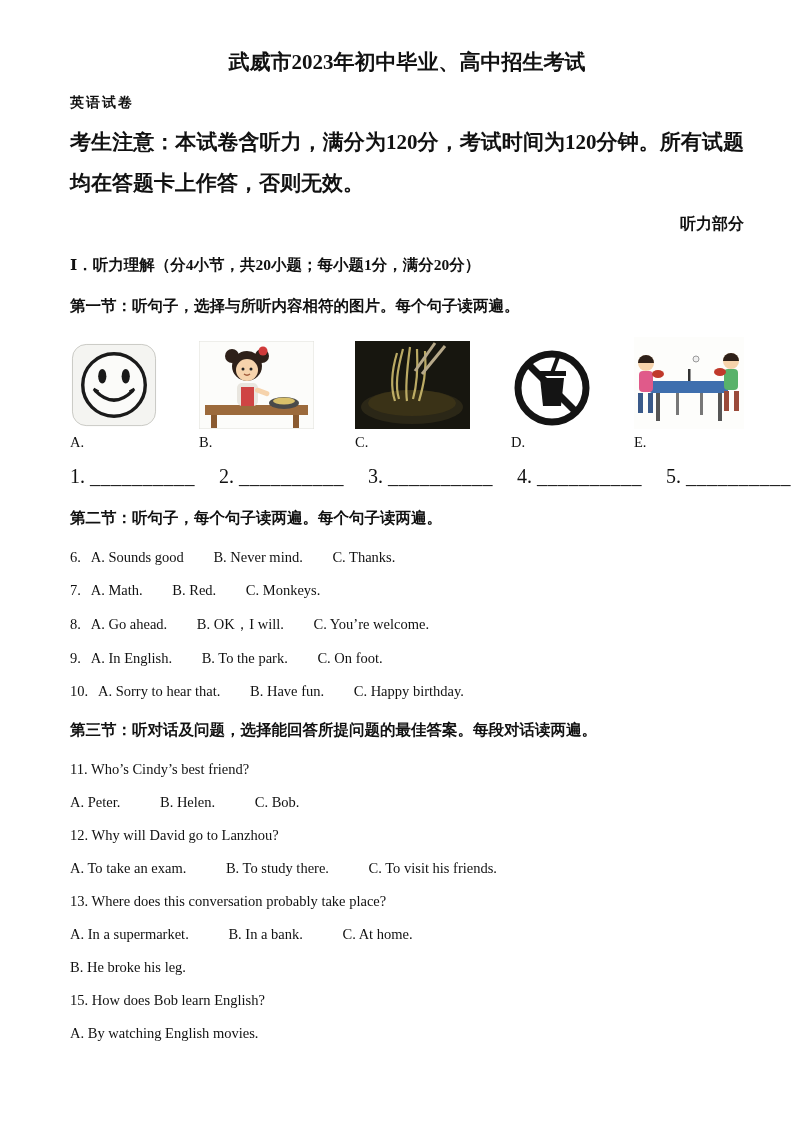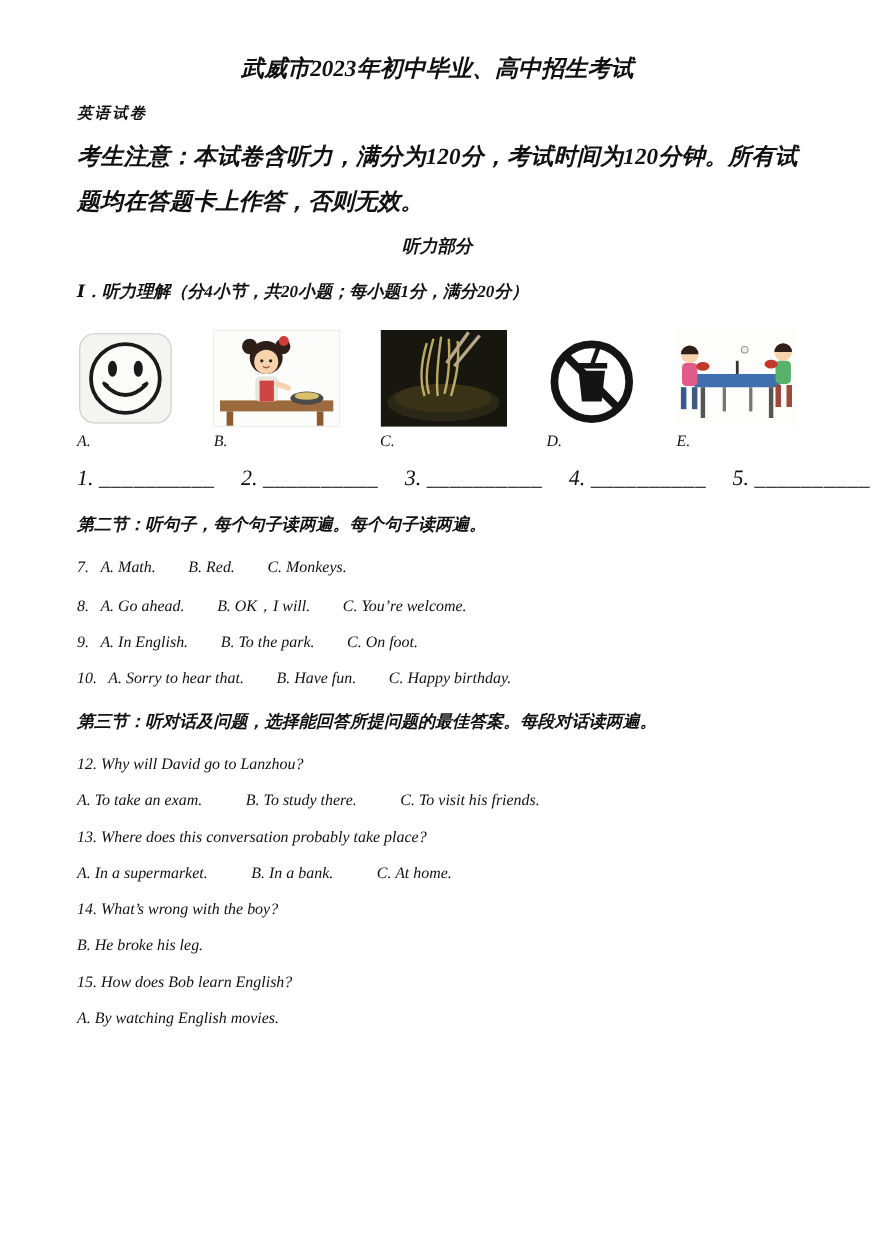--- a/index.html
+++ b/index.html
@@ -4,35 +4,35 @@
 <style>
   * { box-sizing: border-box; }
   html, body { margin: 0; padding: 0; }
   body {
     width: 793px; height: 1122px;
     background: #ffffff;
     color: #111;
     font-family: "Liberation Serif", "DejaVu Serif", serif;
     overflow: hidden;
   }
-  .page { padding: 48px 68px 0 70px; font-style: italic; }
+  .page { padding: 48px 49px 0 70px; }
   .title {
     font-size: 21px; font-weight: bold; text-align: center;
     margin: 0 0 18px 0;
   }
   .subtitle {
     font-size: 14px; font-weight: bold; text-align: left;
     margin: 0 0 10px 0; letter-spacing: 2px;
   }
   .notice {
     font-size: 21px; font-weight: bold; line-height: 1.95;
     margin: 0 0 4px 0; text-align: justify;
   }
   .center-bold {
-    font-size: 16px; font-weight: bold; text-align: center;
+    font-size: 16px; font-weight: bold; text-align: right;
     margin: 10px 0 12px 0;
   }
   .bold-line { font-size: 15.5px; font-weight: bold; margin: 20px 0; }
   .line { font-size: 14.5px; margin: 16px 0; }
   .qnum { margin-right: 7px; }
   .opt { margin-right: 26px; }
   .opt:last-child { margin-right: 0; }
   .opt3 { margin-right: 36px; }
   .opt3:last-child { margin-right: 0; }
 
@@ -56,20 +56,21 @@
 
   <h1 class="title">武威市2023年初中毕业、高中招生考试</h1>
   <h2 class="subtitle">英语试卷</h2>
 
   <p class="notice">考生注意：本试卷含听力，满分为120分，考试时间为120分钟。所有试题均在答题卡上作答，否则无效。</p>
 
   <div class="center-bold">听力部分</div>
 
   <div class="bold-line">Ⅰ．听力理解（分4小节，共20小题；每小题1分，满分20分）</div>
 
+  <div class="bold-line">第一节：听句子，选择与所听内容相符的图片。每个句子读两遍。</div>
 
   <div class="pics">
 
     <div class="pic-cell">
       <span class="pic-box">
         <svg viewBox="0 0 88 88" width="88" height="86" xmlns="http://www.w3.org/2000/svg">
           <rect x="1.5" y="1.5" width="85" height="83" rx="14" fill="#f4f4f1" stroke="#c9c9c4"></rect>
           <circle cx="44" cy="43" r="32" fill="#fbfbf9" stroke="#1a1a1a" stroke-width="3.5"></circle>
           <ellipse cx="32" cy="34" rx="4.2" ry="7.5" fill="#1a1a1a"></ellipse>
           <ellipse cx="56" cy="34" rx="4.2" ry="7.5" fill="#1a1a1a"></ellipse>
@@ -173,20 +174,26 @@
     <span class="blank-item"><span class="blank-num">1.</span><span class="blank-rule">__________</span></span>
     <span class="blank-item"><span class="blank-num">2.</span><span class="blank-rule">__________</span></span>
     <span class="blank-item"><span class="blank-num">3.</span><span class="blank-rule">__________</span></span>
     <span class="blank-item"><span class="blank-num">4.</span><span class="blank-rule">__________</span></span>
     <span class="blank-item"><span class="blank-num">5.</span><span class="blank-rule">__________</span></span>
   </div>
 
   <div class="bold-line">第二节：听句子，每个句子读两遍。每个句子读两遍。</div>
 
   <div class="line">
+    <span class="qnum">6.</span>
+    <span class="opt">A. Sounds good</span>
+    <span class="opt">B. Never mind.</span>
+    <span class="opt">C. Thanks.</span>
+  </div>
+  <div class="line">
     <span class="qnum">7.</span>
     <span class="opt">A. Math.</span>
     <span class="opt">B. Red.</span>
     <span class="opt">C. Monkeys.</span>
   </div>
   <div class="line">
     <span class="qnum">8.</span>
     <span class="opt">A. Go ahead.</span>
     <span class="opt">B. OK，I will.</span>
     <span class="opt">C. You’re welcome.</span>
@@ -199,34 +206,39 @@
   </div>
   <div class="line">
     <span class="qnum">10.</span>
     <span class="opt">A. Sorry to hear that.</span>
     <span class="opt">B. Have fun.</span>
     <span class="opt">C. Happy birthday.</span>
   </div>
 
   <div class="bold-line">第三节：听对话及问题，选择能回答所提问题的最佳答案。每段对话读两遍。</div>
 
+  <div class="line">11. Who’s Cindy’s best friend?</div>
+  <div class="line">
+    <span class="opt3">A. Peter.</span>
+    <span class="opt3">B. Helen.</span>
+    <span class="opt3">C. Bob.</span>
+  </div>
 
   <div class="line">12. Why will David go to Lanzhou?</div>
   <div class="line">
     <span class="opt3">A. To take an exam.</span>
     <span class="opt3">B. To study there.</span>
     <span class="opt3">C. To visit his friends.</span>
   </div>
 
   <div class="line">13. Where does this conversation probably take place?</div>
   <div class="line">
     <span class="opt3">A. In a supermarket.</span>
     <span class="opt3">B. In a bank.</span>
     <span class="opt3">C. At home.</span>
   </div>
 
-  <div class="line">14. What’s wrong with the boy?</div>
   <div class="line">B. He broke his leg.</div>
 
   <div class="line">15. How does Bob learn English?</div>
   <div class="line">A. By watching English movies.</div>
 
 </div>
 
 </body></html>

